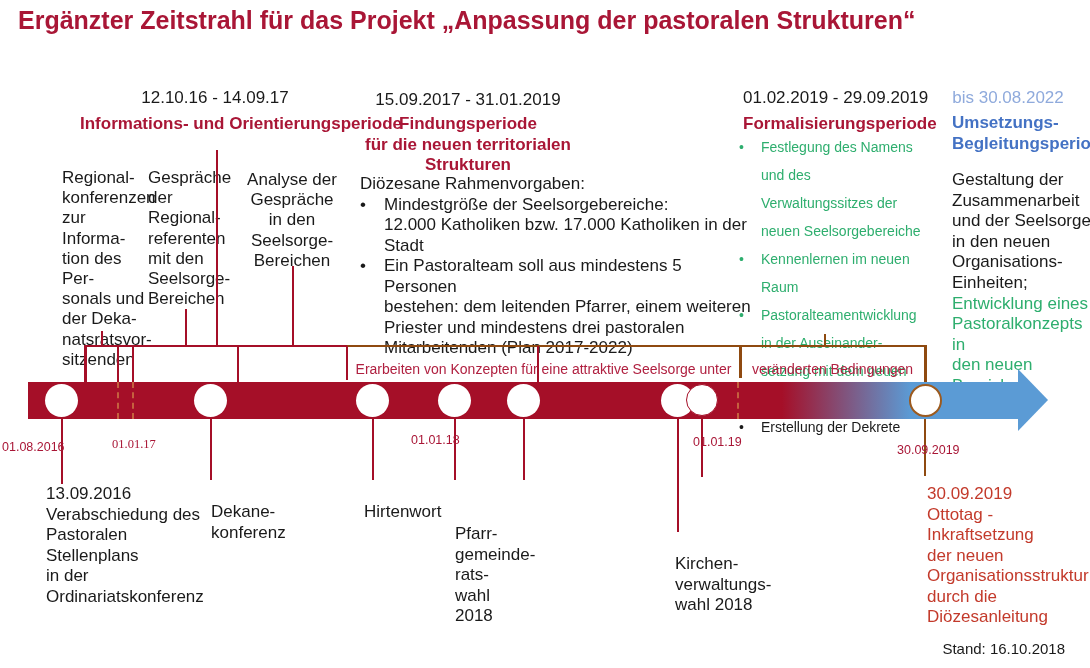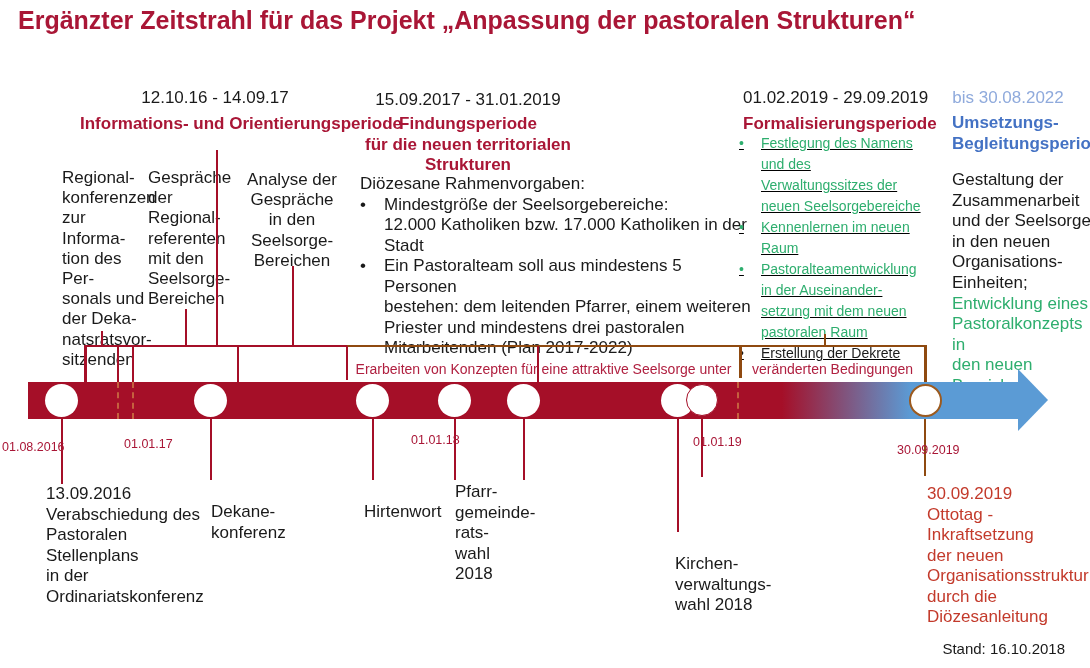--- a/index.html
+++ b/index.html
@@ -25,21 +25,21 @@
         border-top:31px solid transparent;border-bottom:31px solid transparent;
         border-left:30px solid #5B9BD5;}
   .dot{position:absolute;top:384px;width:33px;height:33px;border-radius:50%;background:#ffffff;}
   .dot.ringred{border:1.5px solid #A50F28;width:30px;height:30px;}
   .dot.ringbrown{border:2px solid #9C5A1E;width:29px;height:29px;}
   .brow{display:flex;align-items:flex-start;}
   .bmark{flex:0 0 24px;}
   .bmark::before{content:"\2022";}
   .fmark{flex:0 0 22px;padding-left:2px;}
   .fmark::before{content:"\2022";}
-  .flist{font-size:14px;line-height:21px;text-decoration:underline;}
+  .flist{font-size:14px;line-height:28px;}
   .dash{position:absolute;top:382px;height:37px;width:0;border-left:2px dashed rgba(214,142,74,0.65);}
 </style>
 </head>
 <body>
 
 <div id="canvas">
 
   <div class="abs b maroon nowrap" style="left:18px;top:6px;font-size:25px;">Ergänzter Zeitstrahl für das Projekt „Anpassung der pastoralen Strukturen“</div>
 
   <div class="abs t c nowrap" style="left:90px;top:88px;width:250px;">12.10.16 - 14.09.17</div>
@@ -171,34 +171,34 @@
   <div class="line" style="left:61px;top:419px;width:2px;height:65px;background:#A50F28;"></div>
   <div class="line" style="left:210px;top:419px;width:2px;height:61px;background:#A50F28;"></div>
   <div class="line" style="left:372px;top:419px;width:2px;height:61px;background:#A50F28;"></div>
   <div class="line" style="left:454px;top:419px;width:2px;height:61px;background:#A50F28;"></div>
   <div class="line" style="left:523px;top:419px;width:2px;height:61px;background:#A50F28;"></div>
   <div class="line" style="left:677px;top:419px;width:2px;height:113px;background:#A50F28;"></div>
   <div class="line" style="left:701px;top:419px;width:2px;height:58px;background:#A50F28;"></div>
   <div class="line" style="left:924px;top:419px;width:2px;height:57px;background:#8F4A10;"></div>
 
   <div class="abs small maroon nowrap" style="left:2px;top:440px;">01.08.2016</div>
-  <div class="abs small maroon nowrap" style="left:124px;top:437px;">01.01.17</div>
+  <div class="abs small maroon nowrap" style="left:112px;top:437px;font-family:Liberation Serif, serif;">01.01.17</div>
   <div class="abs small maroon nowrap" style="left:411px;top:433px;">01.01.18</div>
   <div class="abs small maroon nowrap" style="left:693px;top:435px;">01.01.19</div>
   <div class="abs small maroon nowrap" style="left:897px;top:443px;">30.09.2019</div>
 
   <div class="abs t pre" style="left:46px;top:484px;width:175px;">13.09.2016
 Verabschiedung des
 Pastoralen Stellenplans
 in der
 Ordinariatskonferenz</div>
   <div class="abs t pre" style="left:211px;top:502px;width:90px;">Dekane-
 konferenz</div>
   <div class="abs t pre" style="left:364px;top:502px;width:90px;">Hirtenwort</div>
-  <div class="abs t pre" style="left:455px;top:482px;width:80px;">Pfarr-
+  <div class="abs t pre" style="left:455px;top:524px;width:80px;">Pfarr-
 gemeinde-
 rats-
 wahl
 2018</div>
   <div class="abs t pre" style="left:675px;top:554px;width:110px;">Kirchen-
 verwaltungs-
 wahl 2018</div>
   <div class="abs t pre red" style="left:927px;top:484px;width:165px;">30.09.2019
 Ottotag -
 Inkraftsetzung

